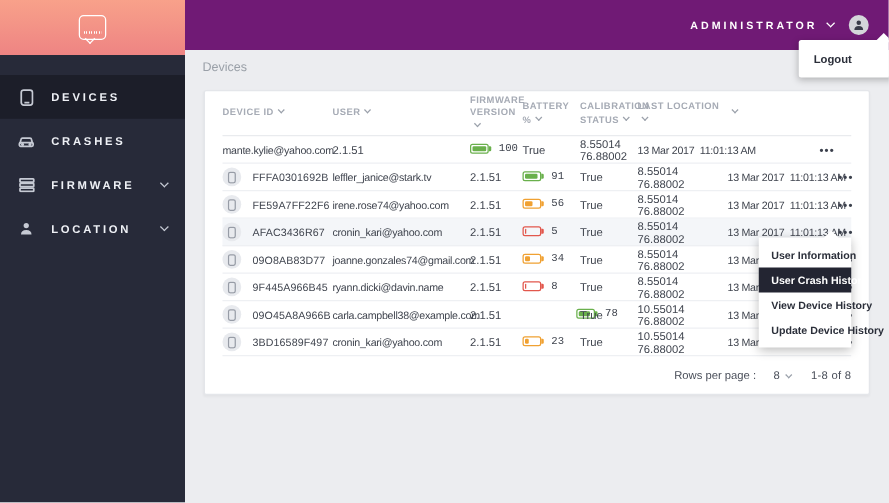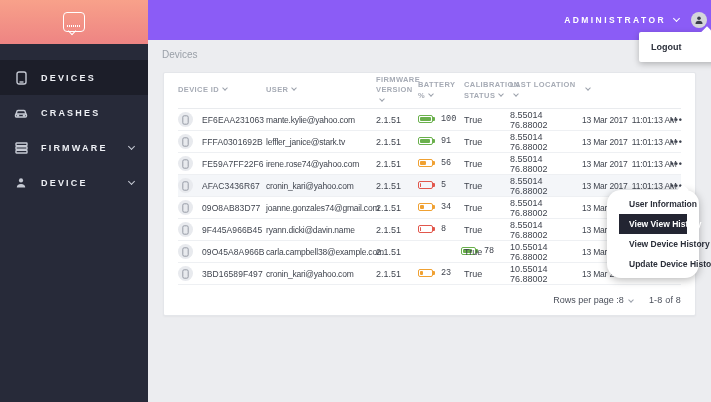--- a/index.html
+++ b/index.html
@@ -15,21 +15,21 @@
   .logo-word{width:14px;height:2px;margin-bottom:4px;background-image:repeating-linear-gradient(90deg,#fff 0 1px,transparent 1px 2px);}
   .nav{padding-top:16px;}
   .nav-item{height:35px;display:flex;align-items:center;padding:0 14px;cursor:pointer;}
   .nav-item.active{background:#1c1e29;}
   .nav-ico{width:14px;height:14px;margin-right:13px;flex:0 0 14px;display:flex;align-items:center;justify-content:center;}
   .nav-ico svg{stroke:#c6cad4;fill:none;stroke-width:1.4;}
   .nav-label{color:#eef0f5;font-size:9px;font-weight:bold;letter-spacing:2.2px;flex:1;}
   .nav-chev{width:5px;height:5px;border-right:1.4px solid #c6cad4;border-bottom:1.4px solid #c6cad4;transform:rotate(45deg);margin-top:-3px;}
 
   
-  .topbar{position:absolute;left:148px;top:0;right:0;height:40px;background:#8b5cf6;z-index:3;display:flex;align-items:center;justify-content:flex-end;padding-right:4px;}
+  .topbar{position:absolute;left:148px;top:0;right:0;height:40px;background:#701a75;z-index:3;display:flex;align-items:center;justify-content:flex-end;padding-right:16px;}
   .admin-menu{display:flex;align-items:center;cursor:pointer;}
   .admin-label{color:#fff;font-size:8.5px;font-weight:bold;letter-spacing:2.4px;margin-right:8px;}
   .top-chev{width:5px;height:5px;border-right:1.4px solid #fff;border-bottom:1.4px solid #fff;transform:rotate(45deg);margin-top:-3px;margin-right:12px;}
   .avatar{width:16px;height:16px;border-radius:50%;background:#d4d6da;display:flex;align-items:center;justify-content:center;}
   .avatar svg{fill:#3a3d4a;}
 
   
   .logout-dd{position:absolute;left:639px;top:32px;width:86px;background:#fff;border-radius:2px;box-shadow:0 2px 6px rgba(0,0,0,.25);z-index:6;padding:6px 0;}
   .logout-dd:before{content:"";position:absolute;top:-4px;right:14px;width:8px;height:8px;background:#fff;transform:rotate(45deg);}
   .logout-item{font-size:9px;font-weight:bold;color:#2b2f3a;padding:4px 12px;cursor:pointer;}
@@ -52,27 +52,27 @@
   .dev-badge svg{stroke:#979ca6;fill:none;stroke-width:1;}
   .td-user{font-size:8.5px;letter-spacing:-.2px;white-space:nowrap;}
   .td-upd{white-space:pre;font-size:8.5px;letter-spacing:-.2px;}
   .bat-wrap{display:inline-flex;align-items:center;font-family:Liberation Mono, monospace;}
   .bat{display:inline-block;width:15px;height:8px;border:1px solid currentColor;border-radius:2px;padding:1px;}
   .bat-fill{display:block;height:100%;background:currentColor;border-radius:1px;}
   .bat-nub{width:2px;height:4px;background:currentColor;border-radius:0 1px 1px 0;}
   .bat-val{color:#40454f;font-size:8.5px;margin-left:6px;}
   .dots{border:none;background:none;color:#3c414d;font-size:9px;font-weight:bold;letter-spacing:1px;cursor:pointer;text-align:right;padding:0;}
   .pag{height:30px;display:flex;align-items:center;justify-content:flex-end;font-size:9px;color:#4a4f5a;}
-  .pag-label{margin-right:0;}
+  .pag-label{margin-right:14px;}
   .pag-select{display:inline-flex;align-items:center;cursor:pointer;margin-right:16px;}
   .pag-select .chev{margin-left:5px;}
   .pag-range{letter-spacing:.2px;}
 
   
-  .ctx-menu{position:absolute;left:607px;top:190px;width:92px;background:#fff;border-radius:14px;box-shadow:0 2px 8px rgba(0,0,0,.28);z-index:5;padding:4px 12px;}
+  .ctx-menu{position:absolute;left:607px;top:190px;width:74px;background:#fff;border-radius:0;box-shadow:0 2px 8px rgba(0,0,0,.28);z-index:5;padding:4px 0;}
   .ctx-menu:before{content:"";position:absolute;top:-4px;right:12px;width:8px;height:8px;background:#fff;transform:rotate(45deg);}
   .ctx-item{font-size:8.5px;font-weight:bold;color:#2b2f3a;padding:5px 10px;cursor:pointer;white-space:nowrap;}
   .ctx-item.active{background:#232532;color:#fff;}
 </style>
 </head>
 <body>
 
 <div class="app">
 
   <aside class="sidebar">
@@ -113,21 +113,21 @@
         <span class="nav-label">FIRMWARE</span>
         <span class="nav-chev"></span>
       </div>
       <div class="nav-item">
         <span class="nav-ico">
           <svg width="12" height="12" viewBox="0 0 12 12">
               <circle cx="6" cy="3.4" r="2.1" fill="#c6cad4" stroke="none"></circle>
               <path d="M1.8 10.6 Q1.8 7 6 7 Q10.2 7 10.2 10.6 Z" fill="#c6cad4" stroke="none"></path>
             </svg>
         </span>
-        <span class="nav-label">DEVICE</span>
+        <span class="nav-label">LOCATION</span>
         <span class="nav-chev"></span>
       </div>
     </nav>
   </aside>
 
   <header class="topbar">
     <div class="admin-menu">
       <span class="admin-label">ADMINISTRATOR</span>
       <span class="top-chev"></span>
       <span class="avatar">
@@ -153,28 +153,20 @@
         <div class="th"><span>USER</span><i class="chev"></i></div>
         <div class="th"><span>FIRMWARE VERSION</span><i class="chev"></i></div>
         <div class="th"><span>BATTERY %</span><i class="chev"></i></div>
         <div class="th"><span>CALIBRATION STATUS</span><i class="chev"></i></div>
         <div class="th"><span>LAST LOCATION</span><i class="chev"></i></div>
         <div class="th"><i class="chev"></i></div>
         <div class="th"></div>
       </div>
 
       <div class="tgrid trow">
-        <div class="td-id">
-            <span class="dev-badge">
-              <svg width="7" height="10" viewBox="0 0 7 10">
-                <rect x="0.8" y="0.8" width="5.4" height="8.4" rx="1.4"></rect>
-              </svg>
-            </span>
-            <span>EF6EAA231063</span>
-          </div>
         <div class="td-user">mante.kylie@yahoo.com</div>
         <div>2.1.51</div>
         <div><span class="bat-wrap" style="color: rgb(106, 176, 76);">
               <span class="bat">
                 <span class="bat-fill" style="width: 100%;"></span>
               </span>
               <span class="bat-nub"></span>
               <span class="bat-val">100</span>
             </span></div>
         <div>True</div>
@@ -357,18 +349,18 @@
             <span>8</span>
             <i class="chev"></i>
           </span>
         <span class="pag-range">1-8 of 8</span>
       </div>
     </section>
   </main>
 
   <div class="ctx-menu">
     <div class="ctx-item">User Information</div>
-    <div class="ctx-item active">View View History</div>
+    <div class="ctx-item active">User Crash History</div>
     <div class="ctx-item">View Device History</div>
     <div class="ctx-item">Update Device History</div>
   </div>
 
 </div>
 
 </body></html>

